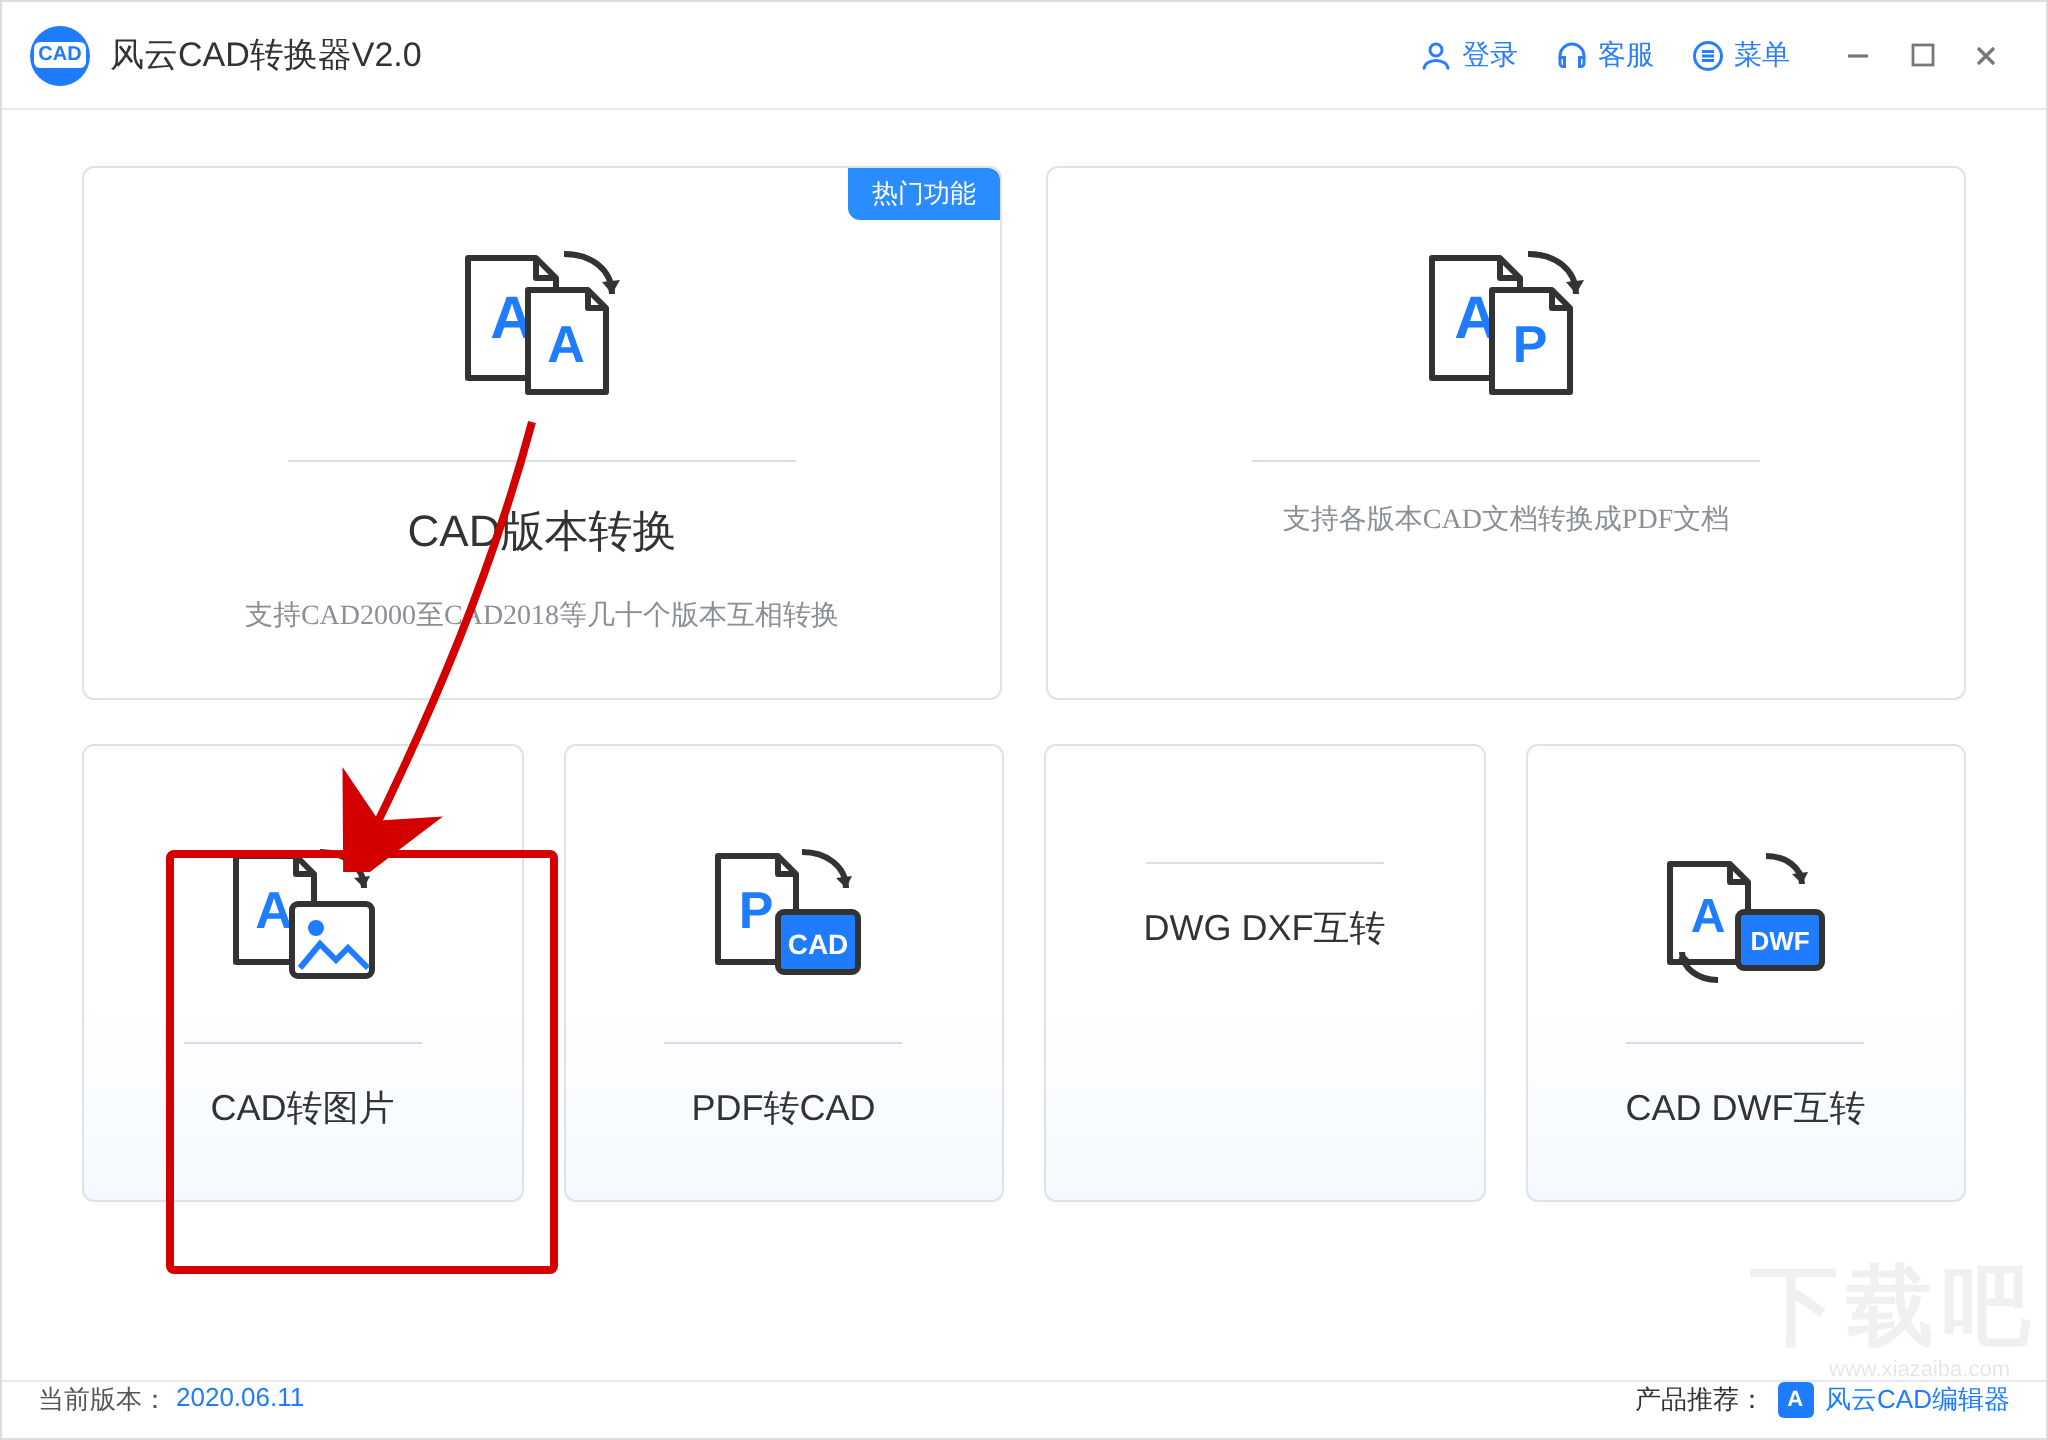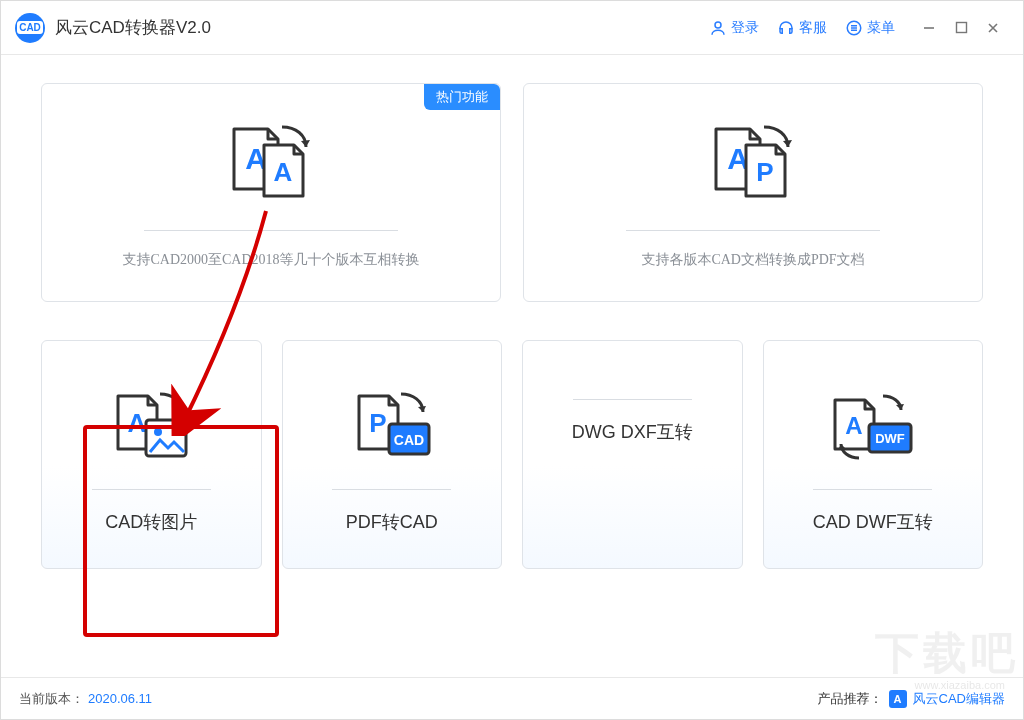--- a/index.html
+++ b/index.html
@@ -38,21 +38,21 @@
   }
   .tb-item svg, .tb-item .ico { width: 18px; height: 18px; margin-right: 4px; }
   .win-btn {
     width: 32px; height: 32px;
     display: flex; align-items: center; justify-content: center;
     color: #888; cursor: pointer; font-size: 14px;
   }
   
   .content { padding: 28px 40px 18px 40px; }
   .row-top {
-    display: flex; gap: 22px; margin-bottom: 38px;
+    display: flex; gap: 22px; margin-bottom: 22px;
   }
   .card {
     flex: 1; border: 1px solid #dfe3e8; border-radius: 6px;
     background: #fff;
     display: flex; flex-direction: column; align-items: center;
     padding: 30px 18px 32px 18px;
     position: relative;
     cursor: pointer;
   }
   .badge {
@@ -100,23 +100,23 @@
   .arrow-anno {
     position: absolute;
     left: 155px; top: 205px;
     width: 120px; height: 230px;
     z-index: 11; pointer-events: none;
   }
 
   
   .statusbar {
     position: absolute; left: 0; bottom: 0; right: 0;
-    height: 42px;
+    height: 29px;
     border-top: 1px solid #e8e8e8;
-    display: flex; align-items: center;
+    display: flex; 
     padding: 0 18px;
     font-size: 13px; color: #333;
   }
   .statusbar .ver-label { color: #555; }
   .statusbar .ver-val   { color: #1f7cff; margin-left: 4px; }
   .statusbar .sp { flex: 1; }
   .rec-ico {
     width: 18px; height: 18px; background:#1f7cff;
     color:#fff; font-size:11px; font-weight:700;
     display:inline-flex; align-items:center; justify-content:center;
@@ -203,20 +203,21 @@
           <g fill="#fff" stroke="#333" stroke-width="3" stroke-linejoin="round">
             <path d="M48 26h30l9 9v42H48z"></path>
               <path d="M78 26v9h9" fill="none"></path>
           </g>
           <text x="67" y="62" text-anchor="middle" font-size="26" font-weight="700" fill="#1f7cff">A</text>
           <path d="M66 8c14 0 24 8 24 20" fill="none" stroke="#333" stroke-width="3"></path>
           <path d="M90 28l-5-6 9-1z" fill="#333"></path>
         </svg>
       </div>
       <div class="hr"></div>
+      <div class="card-title">CAD版本转换</div>
       <div class="card-desc">支持CAD2000至CAD2018等几十个版本互相转换</div>
     </div>
 
     <div class="card">
       <div class="big-icon">
         <svg width="110" height="90" viewBox="0 0 110 90">
           <g fill="#fff" stroke="#333" stroke-width="3" stroke-linejoin="round">
             <path d="M18 10h34l10 10v50H18z"></path>
               <path d="M52 10v10h10" fill="none"></path>
           </g>

